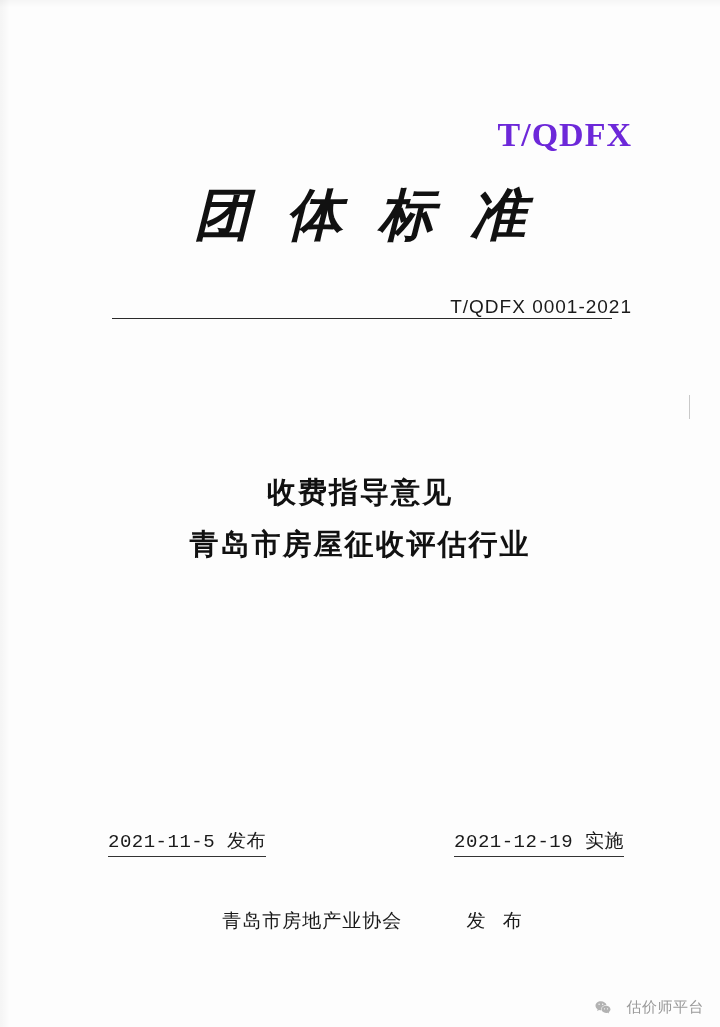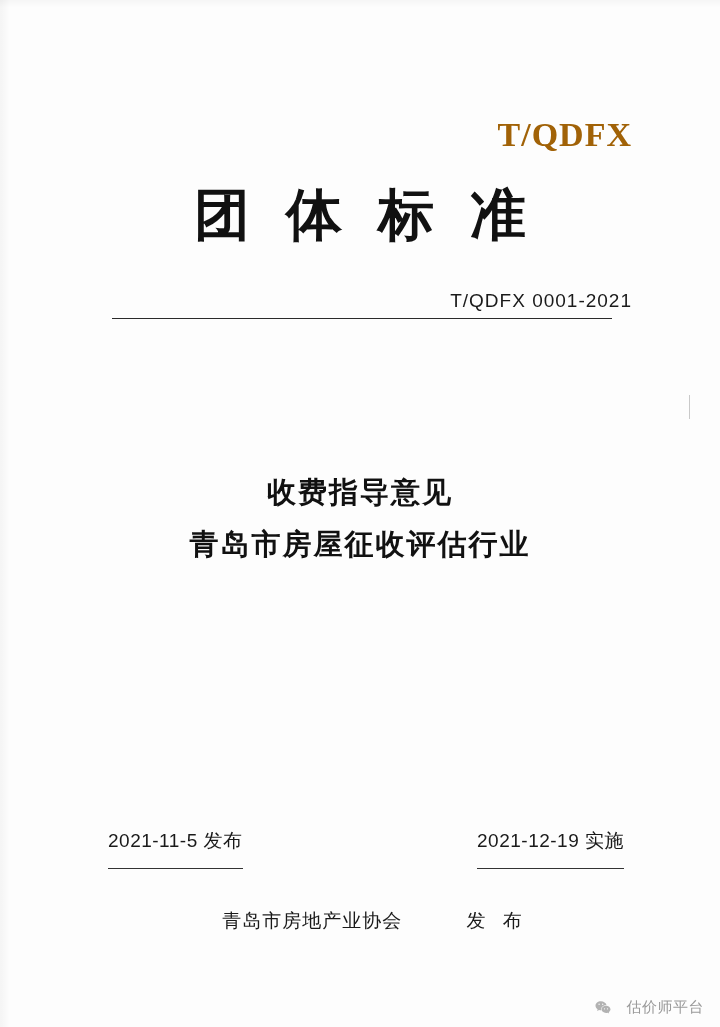--- a/index.html
+++ b/index.html
@@ -24,40 +24,41 @@
 
   
   .std-code {
     position: absolute;
     top: 116px;
     right: 88px;
     font-family: "Liberation Serif", serif;
     font-size: 34px;
     font-weight: bold;
     letter-spacing: 1px;
-    color: #a16207;
+    color: #6d28d9;
   }
 
   .big-title {
     position: absolute;
     top: 178px;
     left: 0;
     right: 0;
     text-align: center;
     font-family: "Liberation Sans", sans-serif;
     font-size: 56px;
     font-weight: bold;
     letter-spacing: 36px;
     text-indent: 36px;
     color: #111;
+    font-style: italic;
   }
 
   .std-number {
     position: absolute;
-    top: 290px;
+    top: 296px;
     right: 88px;
     font-family: "Liberation Sans", sans-serif;
     font-size: 19px;
     letter-spacing: 1px;
     color: #1a1a1a;
     margin-left: 24px;
   }
 
   .rule-top {
     position: absolute;
@@ -102,22 +103,23 @@
     right: 96px;
     display: flex;
     justify-content: space-between;
     align-items: baseline;
     font-size: 19px;
     letter-spacing: 0.5px;
     color: #1a1a1a;
   }
   .date-item {
     border-bottom: 1.5px solid #333;
-    padding-bottom: 14px;
+    padding-bottom: 2px;
     white-space: nowrap;
+    font-family: Liberation Mono, monospace;
   }
 
   .publisher-row {
     position: absolute;
     top: 908px;
     left: 0;
     right: 0;
     text-align: center;
     font-size: 19px;
     letter-spacing: 1px;

